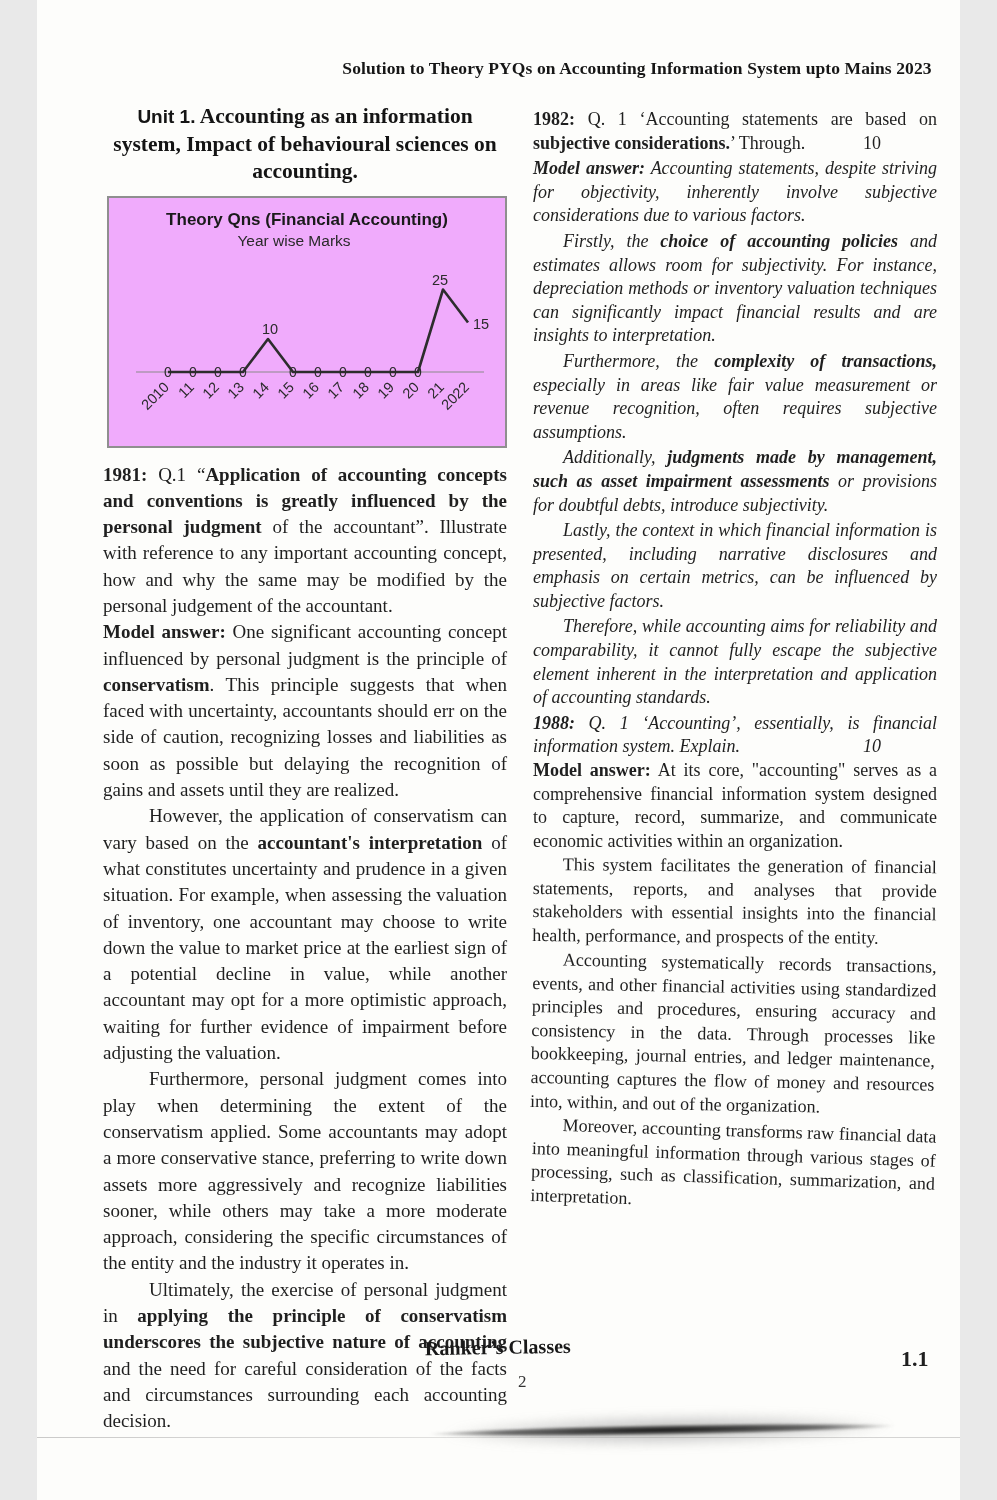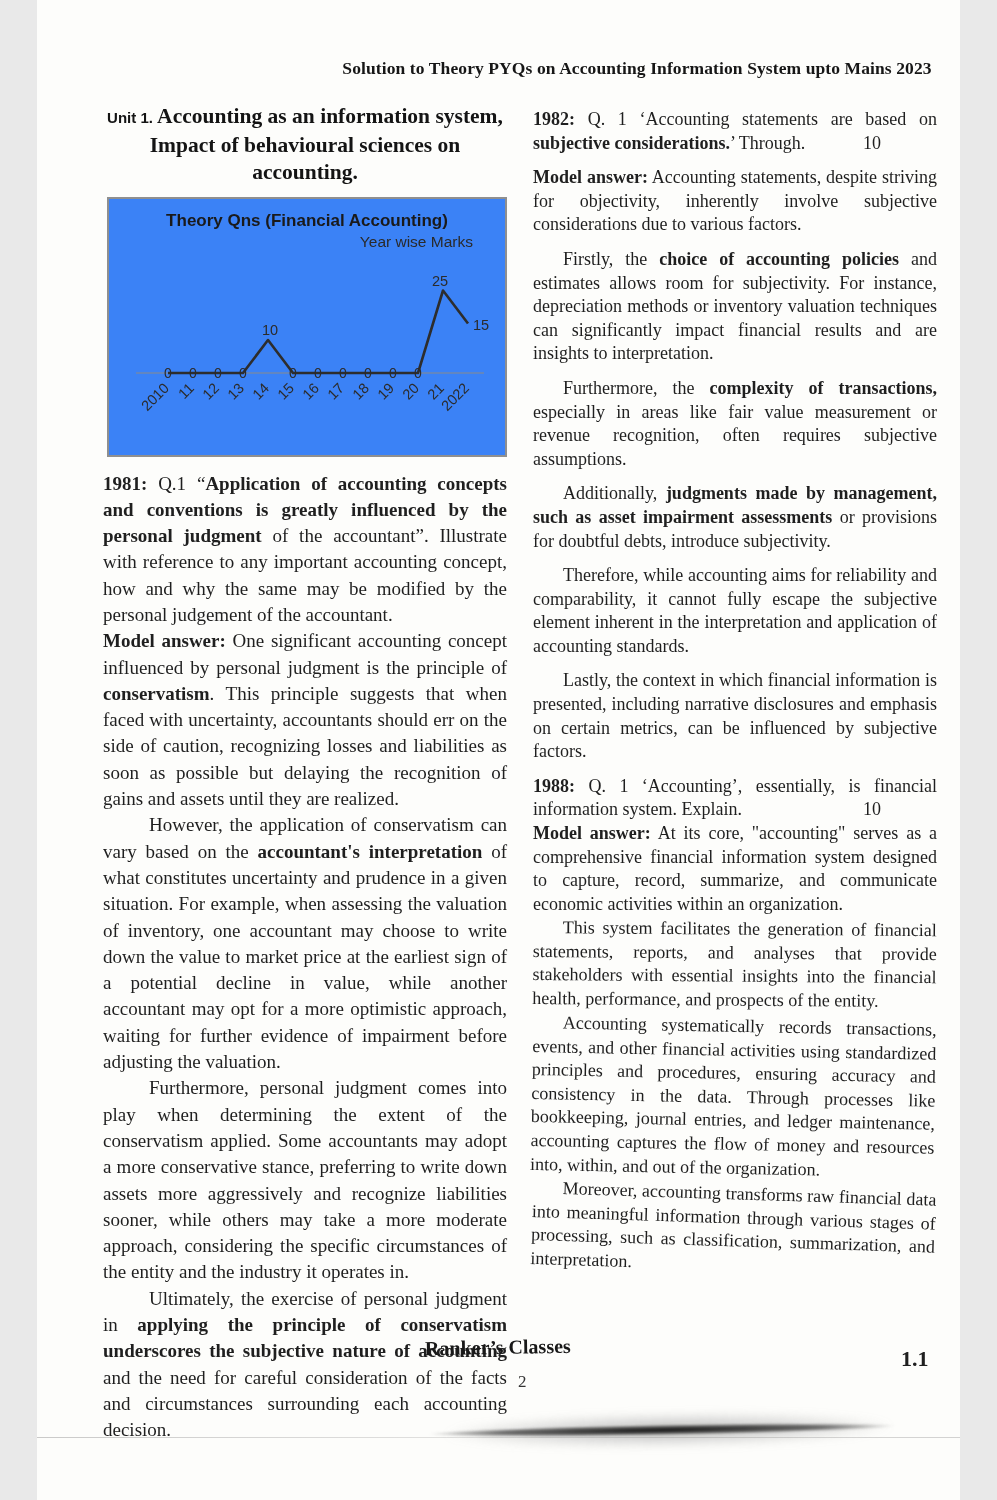--- a/index.html
+++ b/index.html
@@ -10,33 +10,33 @@
        font-weight:bold;font-size:17.5px;letter-spacing:.1px;color:#161616;}
   
   .col{position:absolute;top:103px;}
   .col-left{left:66px;width:404px;}
   .col-right{left:496px;width:404px;top:108px;}
   .para{margin:0;text-align:justify;position:relative;}
   .col-left .para{font-size:19px;line-height:26.3px;}
   .col-left .para.indent{text-indent:46px;}
   .col-right .para{font-size:18px;line-height:23.6px;}
   .col-right .para.indent{text-indent:30px;}
-  .gap{margin-top:11px;}
+  .gap{margin-top:2px;font-style:italic;}
   b{font-weight:bold;}
   .marks{position:absolute;right:56px;bottom:0;}
   
   .unit-title{margin:0 0 10px 0;text-align:center;font-weight:bold;
               font-size:21.5px;line-height:27.5px;color:#141414;}
-  .unit-prefix{font-family:"Liberation Sans",sans-serif;font-size:15px;}
+  .unit-prefix{font-family:"Liberation Sans",sans-serif;font-size:19px;}
   
-  .chart-box{border:2px solid #8f8f8f;margin:2px 0 14px 4px;padding:12px 6px 10px 6px;
-             background:#3b82f6;}
+  .chart-box{border:2px solid #8f8f8f;margin:2px 0 14px 4px;padding:12px 6px 2px 6px;
+             background:#f0abfc;}
   .chart-title{font-family:"Liberation Sans",sans-serif;font-weight:bold;font-size:17px;
                text-align:center;color:#1a1a1a;}
-  .chart-subtitle{font-family:"Liberation Sans",sans-serif;font-size:15.5px;text-align:right;
+  .chart-subtitle{font-family:"Liberation Sans",sans-serif;font-size:15.5px;text-align:center;
                   padding-right:26px;color:#2a2a2a;margin-top:2px;}
   .chart-box svg{display:block;margin:0 auto;}
   .chart-box svg text{font-family:"Liberation Sans",sans-serif;fill:#2b2b2b;}
   
   .skew1{transform:rotate(.45deg);transform-origin:0 0;}
   .skew2{transform:rotate(1.1deg);transform-origin:0 0;}
   .skew3{transform:rotate(1.8deg);transform-origin:0 0;}
   
   .foot-brand{position:absolute;top:1336px;left:388px;font-weight:bold;font-size:20px;
               transform:rotate(-.9deg);color:#181818;}
@@ -104,22 +104,22 @@
     <p class="para indent"><span>Ultimately, the exercise of personal judgment in </span><b>applying the principle of conservatism underscores the subjective nature of accounting</b><span> and the need for careful consideration of the facts and circumstances surrounding each accounting decision.</span></p>
   </div>
 
   <div class="col col-right">
     <p class="para"><span><b>1982:</b><span> Q. 1 ‘Accounting statements are based on </span><b>subjective considerations.</b><span>’ Through.</span></span><span class="marks">10</span></p>
 
     <p class="para gap"><b>Model answer:</b><span> Accounting statements, despite striving for objectivity, inherently involve subjective considerations due to various factors.</span></p>
     <p class="para indent gap"><span>Firstly, the </span><b>choice of accounting policies</b><span> and estimates allows room for subjectivity. For instance, depreciation methods or inventory valuation techniques can significantly impact financial results and are insights to interpretation.</span></p>
     <p class="para indent gap"><span>Furthermore, the </span><b>complexity of transactions,</b><span> especially in areas like fair value measurement or revenue recognition, often requires subjective assumptions.</span></p>
     <p class="para indent gap"><span>Additionally, </span><b>judgments made by management, such as asset impairment assessments</b><span> or provisions for doubtful debts, introduce subjectivity.</span></p>
+    <p class="para indent gap"><span>Lastly, the context in which financial information is presented, including narrative disclosures and emphasis on certain metrics, can be influenced by subjective factors.</span></p>
     <p class="para indent gap"><span>Therefore, while accounting aims for reliability and comparability, it cannot fully escape the subjective element inherent in the interpretation and application of accounting standards.</span></p>
-    <p class="para indent gap"><span>Lastly, the context in which financial information is presented, including narrative disclosures and emphasis on certain metrics, can be influenced by subjective factors.</span></p>
 
     <p class="para gap"><span><b>1988:</b><span> Q. 1 ‘Accounting’, essentially, is financial information system. Explain.</span></span><span class="marks">10</span></p>
 
     <p class="para"><b>Model answer:</b><span> At its core, "accounting" serves as a comprehensive financial information system designed to capture, record, summarize, and communicate economic activities within an organization.</span></p>
     <p class="para indent skew1"><span>This system facilitates the generation of financial statements, reports, and analyses that provide stakeholders with essential insights into the financial health, performance, and prospects of the entity.</span></p>
     <p class="para indent skew2"><span>Accounting systematically records transactions, events, and other financial activities using standardized principles and procedures, ensuring accuracy and consistency in the data. Through processes like bookkeeping, journal entries, and ledger maintenance, accounting captures the flow of money and resources into, within, and out of the organization.</span></p>
     <p class="para indent skew3"><span>Moreover, accounting transforms raw financial data into meaningful information through various stages of processing, such as classification, summarization, and interpretation.</span></p>
   </div>
 
   <div class="foot-brand">Ranker’s Classes</div>

